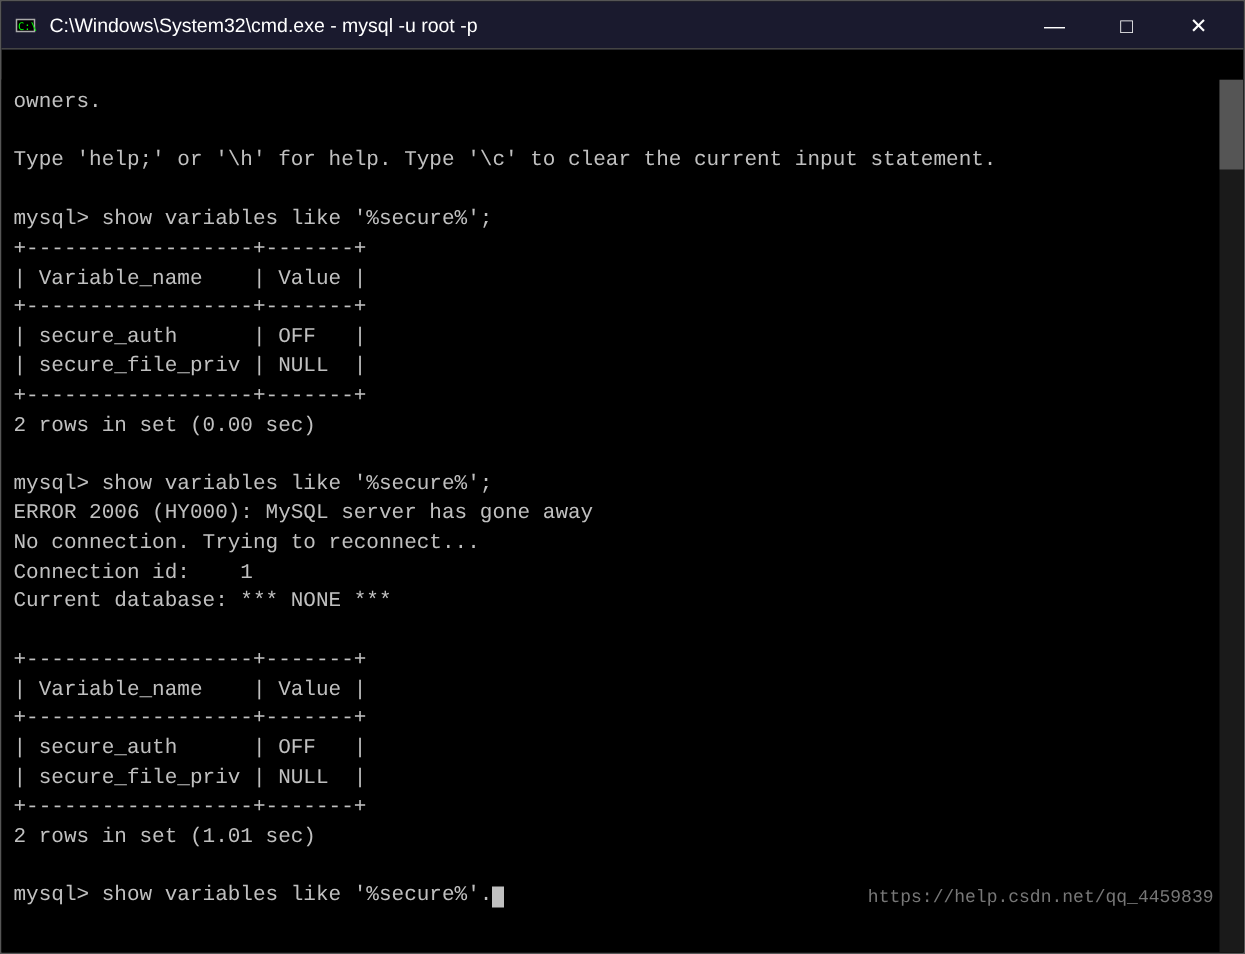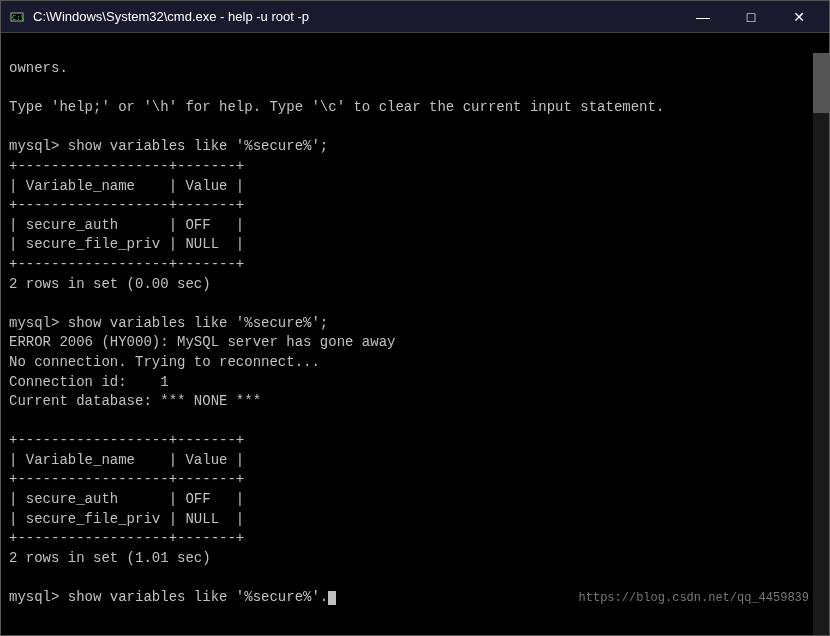--- a/index.html
+++ b/index.html
@@ -125,21 +125,21 @@
 <div class="window">
 
   <div class="titlebar">
     <div class="titlebar-icon">
       <svg viewBox="0 0 16 16" fill="none">
         <rect width="16" height="16" fill="#1a1a2e"></rect>
         <rect x="2" y="4" width="12" height="8" fill="#000" stroke="#aaa" stroke-width="1"></rect>
         <text x="3" y="11" font-size="7" fill="#0f0" font-family="monospace">C:\</text>
       </svg>
     </div>
-    <span class="titlebar-title">C:\Windows\System32\cmd.exe - help  -u root -p</span>
+    <span class="titlebar-title">C:\Windows\System32\cmd.exe - mysql  -u root -p</span>
     <div class="titlebar-controls">
       <div class="title-btn">—</div>
       <div class="title-btn">□</div>
       <div class="title-btn close">✕</div>
     </div>
   </div>
 
   <div class="terminal-body" style="position:relative;">
     <pre id="terminal-pre">owners.
 
@@ -167,15 +167,15 @@
 | secure_file_priv | NULL  |
 +------------------+-------+
 2 rows in set (1.01 sec)
 
 mysql&gt; show variables like '%secure%'.<span class="cursor"></span>
 </pre>
     <div class="scrollbar">
       <div class="scrollbar-thumb"></div>
     </div>
 
-    <div style="position:absolute; bottom: 28px; right: 20px; color: #777; font-size: 12px; font-family: 'Courier New', monospace;">https://blog.csdn.net/qq_4459839</div>
+    <div style="position:absolute; bottom: 28px; right: 20px; color: #777; font-size: 12px; font-family: 'Courier New', monospace;">https://help.csdn.net/qq_4459839</div>
   </div>
 </div>
 
 </body></html>

